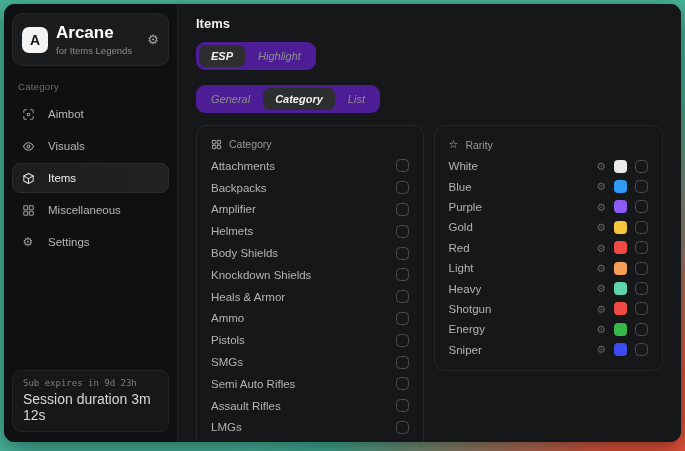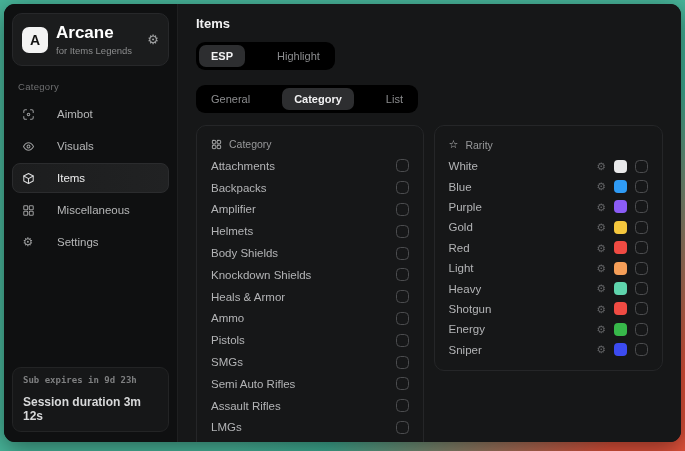--- a/index.html
+++ b/index.html
@@ -20,34 +20,34 @@
   .brand-card { margin:9px 8px 0; background:#1b1c1d; border:1px solid #27282a; border-radius:10px;
     padding:8px 9px; display:flex; align-items:center; gap:8px; }
   .logo { width:26px; height:26px; background:#f3f3f3; color:#141414; border-radius:7px;
     display:flex; align-items:center; justify-content:center; font-weight:bold; font-size:14px; flex:0 0 26px; }
   .brand-text { line-height:1.25; }
   .brand-title { font-size:17px; font-weight:700; color:#ffffff; }
   .brand-sub { font-size:9.5px; color:#8b8c8d; margin-top:2px; }
   .brand-gear { margin-left:auto; color:#a2a3a4; font-size:13px; cursor:pointer; }
   .section-label { margin:15px 14px 3px; font-size:9.5px; color:#6e6f71; letter-spacing:.3px; }
   .nav { padding:2px 8px 0; }
-  .nav-item { display:flex; align-items:center; gap:22px; padding:7px 8px; margin:2px 0;
+  .nav-item { display:flex; align-items:center; gap:13px; padding:7px 8px; margin:2px 0;
     border-radius:8px; border:1px solid transparent; color:#b6b7b8; font-size:11.5px; cursor:pointer; }
   .nav-item .ni { width:14px; height:14px; display:flex; align-items:center; justify-content:center;
     color:#9a9b9c; font-size:12px; }
   .nav-item.selected { background:linear-gradient(90deg,#1c1d1e, #212223); border-color:#2b2c2e; color:#ededee; }
   .nav-item.selected .ni { color:#d8d9da; }
   .sidebar-footer { margin:auto 8px 10px; }
-  .footer-card { background:#161718; border:1px solid #232425; border-radius:9px; padding:7px 10px 8px;font-weight:bold; }
+  .footer-card { background:#161718; border:1px solid #232425; border-radius:9px; padding:7px 10px 8px; }
   .footer-line1 { font-family:"DejaVu Sans Mono", monospace; font-size:9px; color:#7e7f80; white-space:nowrap; }
-  .footer-line2 { font-size:12px; color:#d8d9da; margin-top:10px; }
+  .footer-line2 { font-size:14px; color:#d8d9da; margin-top:3px; }
   
   .main { flex:1; background:#161718; padding:12px 18px 0; overflow:hidden; position:relative; }
   .page-title { font-size:13px; font-weight:700; color:#f1f1f2; }
-  .tab-group { display:inline-flex; background:#000000; border-radius:9px; padding:3px; gap:20px; }
+  .tab-group { display:inline-flex; background:#4c1d95; border-radius:9px; padding:3px; gap:1px;font-style:italic; }
   .tg1 { margin-top:11px; } .tg2 { margin-top:15px; }
   .tab-row { display:block; }
   .tab { padding:5px 12px; font-size:11px; color:#8c8d8f; border-radius:7px; cursor:pointer; white-space:nowrap; }
   .tab.selected { background:#2d2e30; color:#f2f2f3; font-weight:700; }
   .panels { display:flex; gap:10px; align-items:flex-start; margin-top:12px; }
   .panel { background:#161718; border:1px solid #252628; border-radius:10px; padding:9px 14px 10px; }
   .panel-category { width:234px; height:360px; }
   .panel-rarity { width:236px; }
   .panel-header { display:flex; align-items:center; gap:7px; color:#97989a; font-size:10.5px; padding:3px 0 5px; }
   .panel-header .ph-icon { color:#b9babb; font-size:11px; display:flex; align-items:center; }

